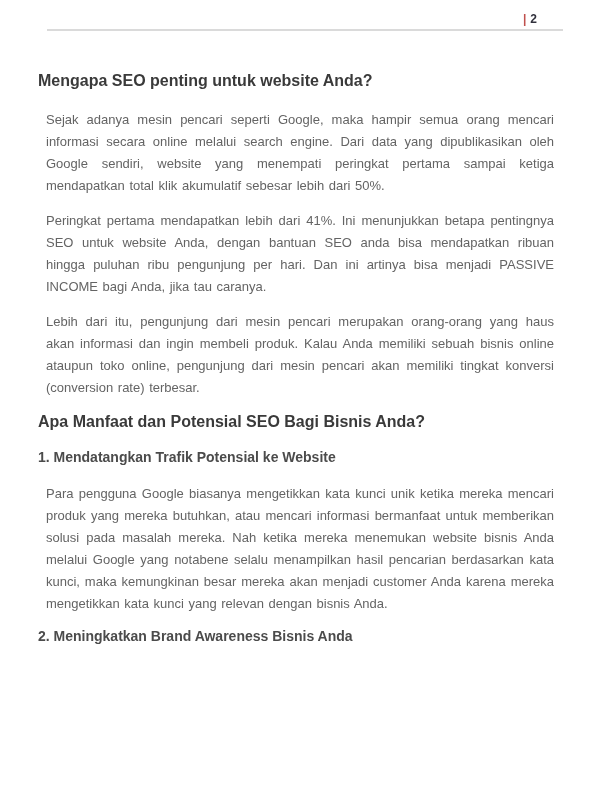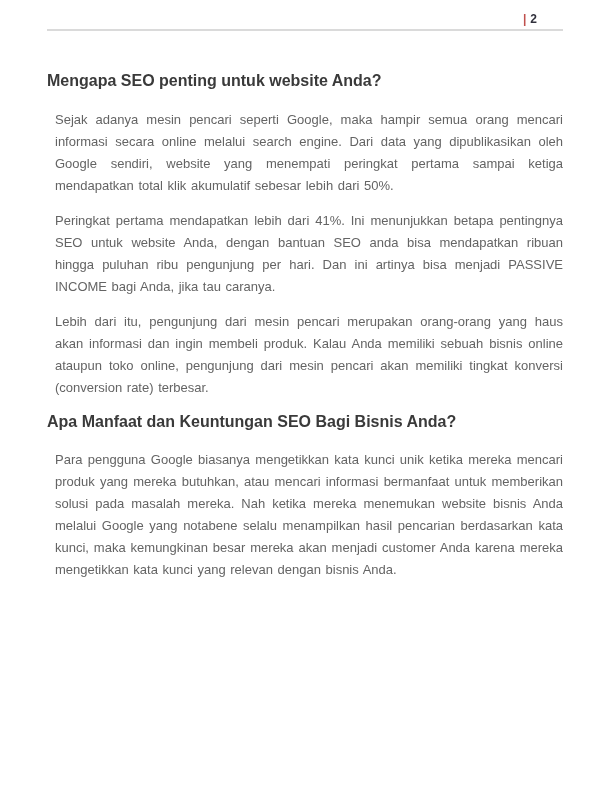--- a/index.html
+++ b/index.html
@@ -38,21 +38,21 @@
     color: #c0504d;
     margin-right: 4px;
   }
   .page-header .num {
     color: #31313c;
   }
   
   .content {
     position: absolute;
     top: 0;
-    left: 47px;
+    left: 38px;
     width: 516px;
     padding-top: 71px;
     box-sizing: border-box;
   }
   .content h1 {
     font-size: 16px;
     line-height: 19px;
     font-weight: bold;
     color: #3a3a3a;
     margin: 0 0 19px 0;
@@ -94,21 +94,23 @@
 
     <h1>Mengapa SEO penting untuk website Anda?</h1>
 
     <p>Sejak adanya mesin pencari seperti Google, maka hampir semua orang mencari informasi secara online melalui search engine. Dari data yang dipublikasikan oleh Google sendiri, website yang menempati peringkat pertama sampai ketiga mendapatkan total klik akumulatif sebesar lebih dari 50%.</p>
 
     <p>Peringkat pertama mendapatkan lebih dari 41%. Ini menunjukkan betapa pentingnya SEO untuk website Anda, dengan bantuan SEO anda bisa mendapatkan ribuan hingga puluhan ribu pengunjung per hari. Dan ini artinya bisa menjadi PASSIVE INCOME bagi Anda, jika tau caranya.</p>
 
     <p>Lebih dari itu, pengunjung dari mesin pencari merupakan orang-orang yang haus akan informasi dan ingin membeli produk. Kalau Anda memiliki sebuah bisnis online ataupun toko online, pengunjung dari mesin pencari akan memiliki tingkat konversi (conversion rate) terbesar.</p>
 
 
-    <h2>Apa Manfaat dan Keuntungan SEO Bagi Bisnis Anda?</h2>
+    <h2>Apa Manfaat dan Potensial SEO Bagi Bisnis Anda?</h2>
 
+    <h3>1. Mendatangkan Trafik Potensial ke Website</h3>
 
     <p>Para pengguna Google biasanya mengetikkan kata kunci unik ketika mereka mencari produk yang mereka butuhkan, atau mencari informasi bermanfaat untuk memberikan solusi pada masalah mereka. Nah ketika mereka menemukan website bisnis Anda melalui Google yang notabene selalu menampilkan hasil pencarian berdasarkan kata kunci, maka kemungkinan besar mereka akan menjadi customer Anda karena mereka mengetikkan kata kunci yang relevan dengan bisnis Anda.</p>
 
+    <h3>2. Meningkatkan Brand Awareness Bisnis Anda</h3>
 
   </div>
 
 </div>
 
 </body></html>

